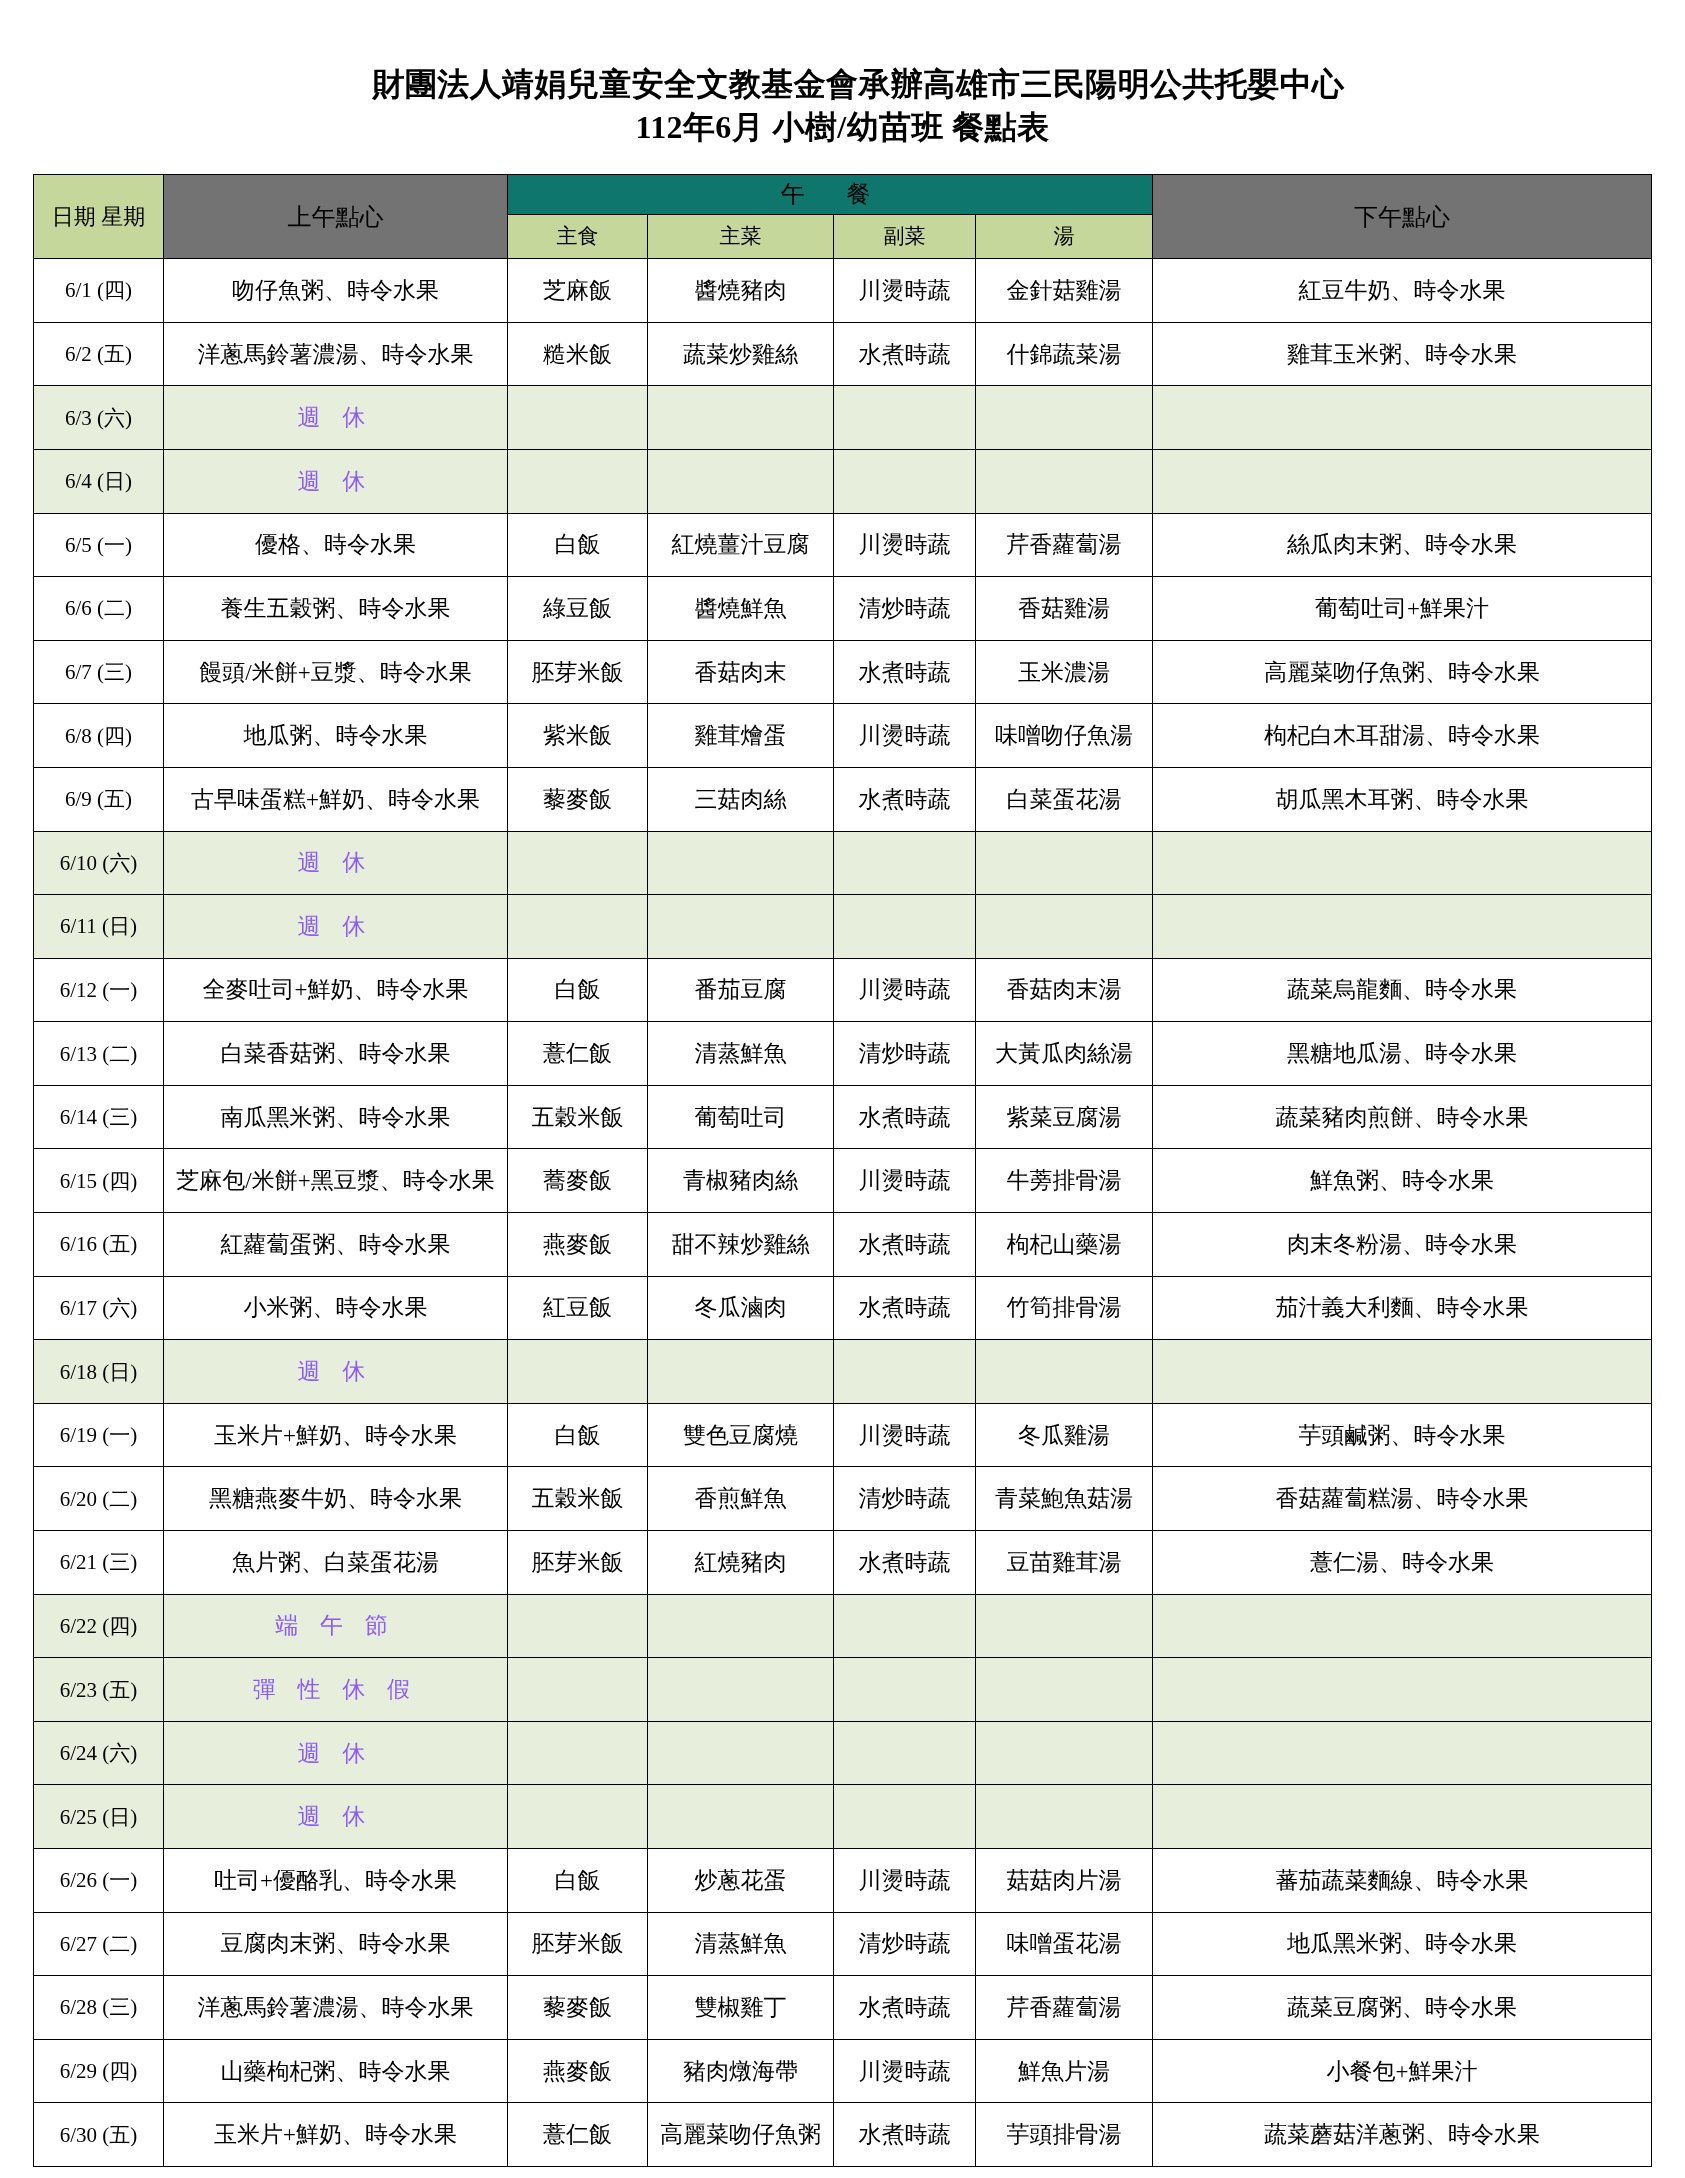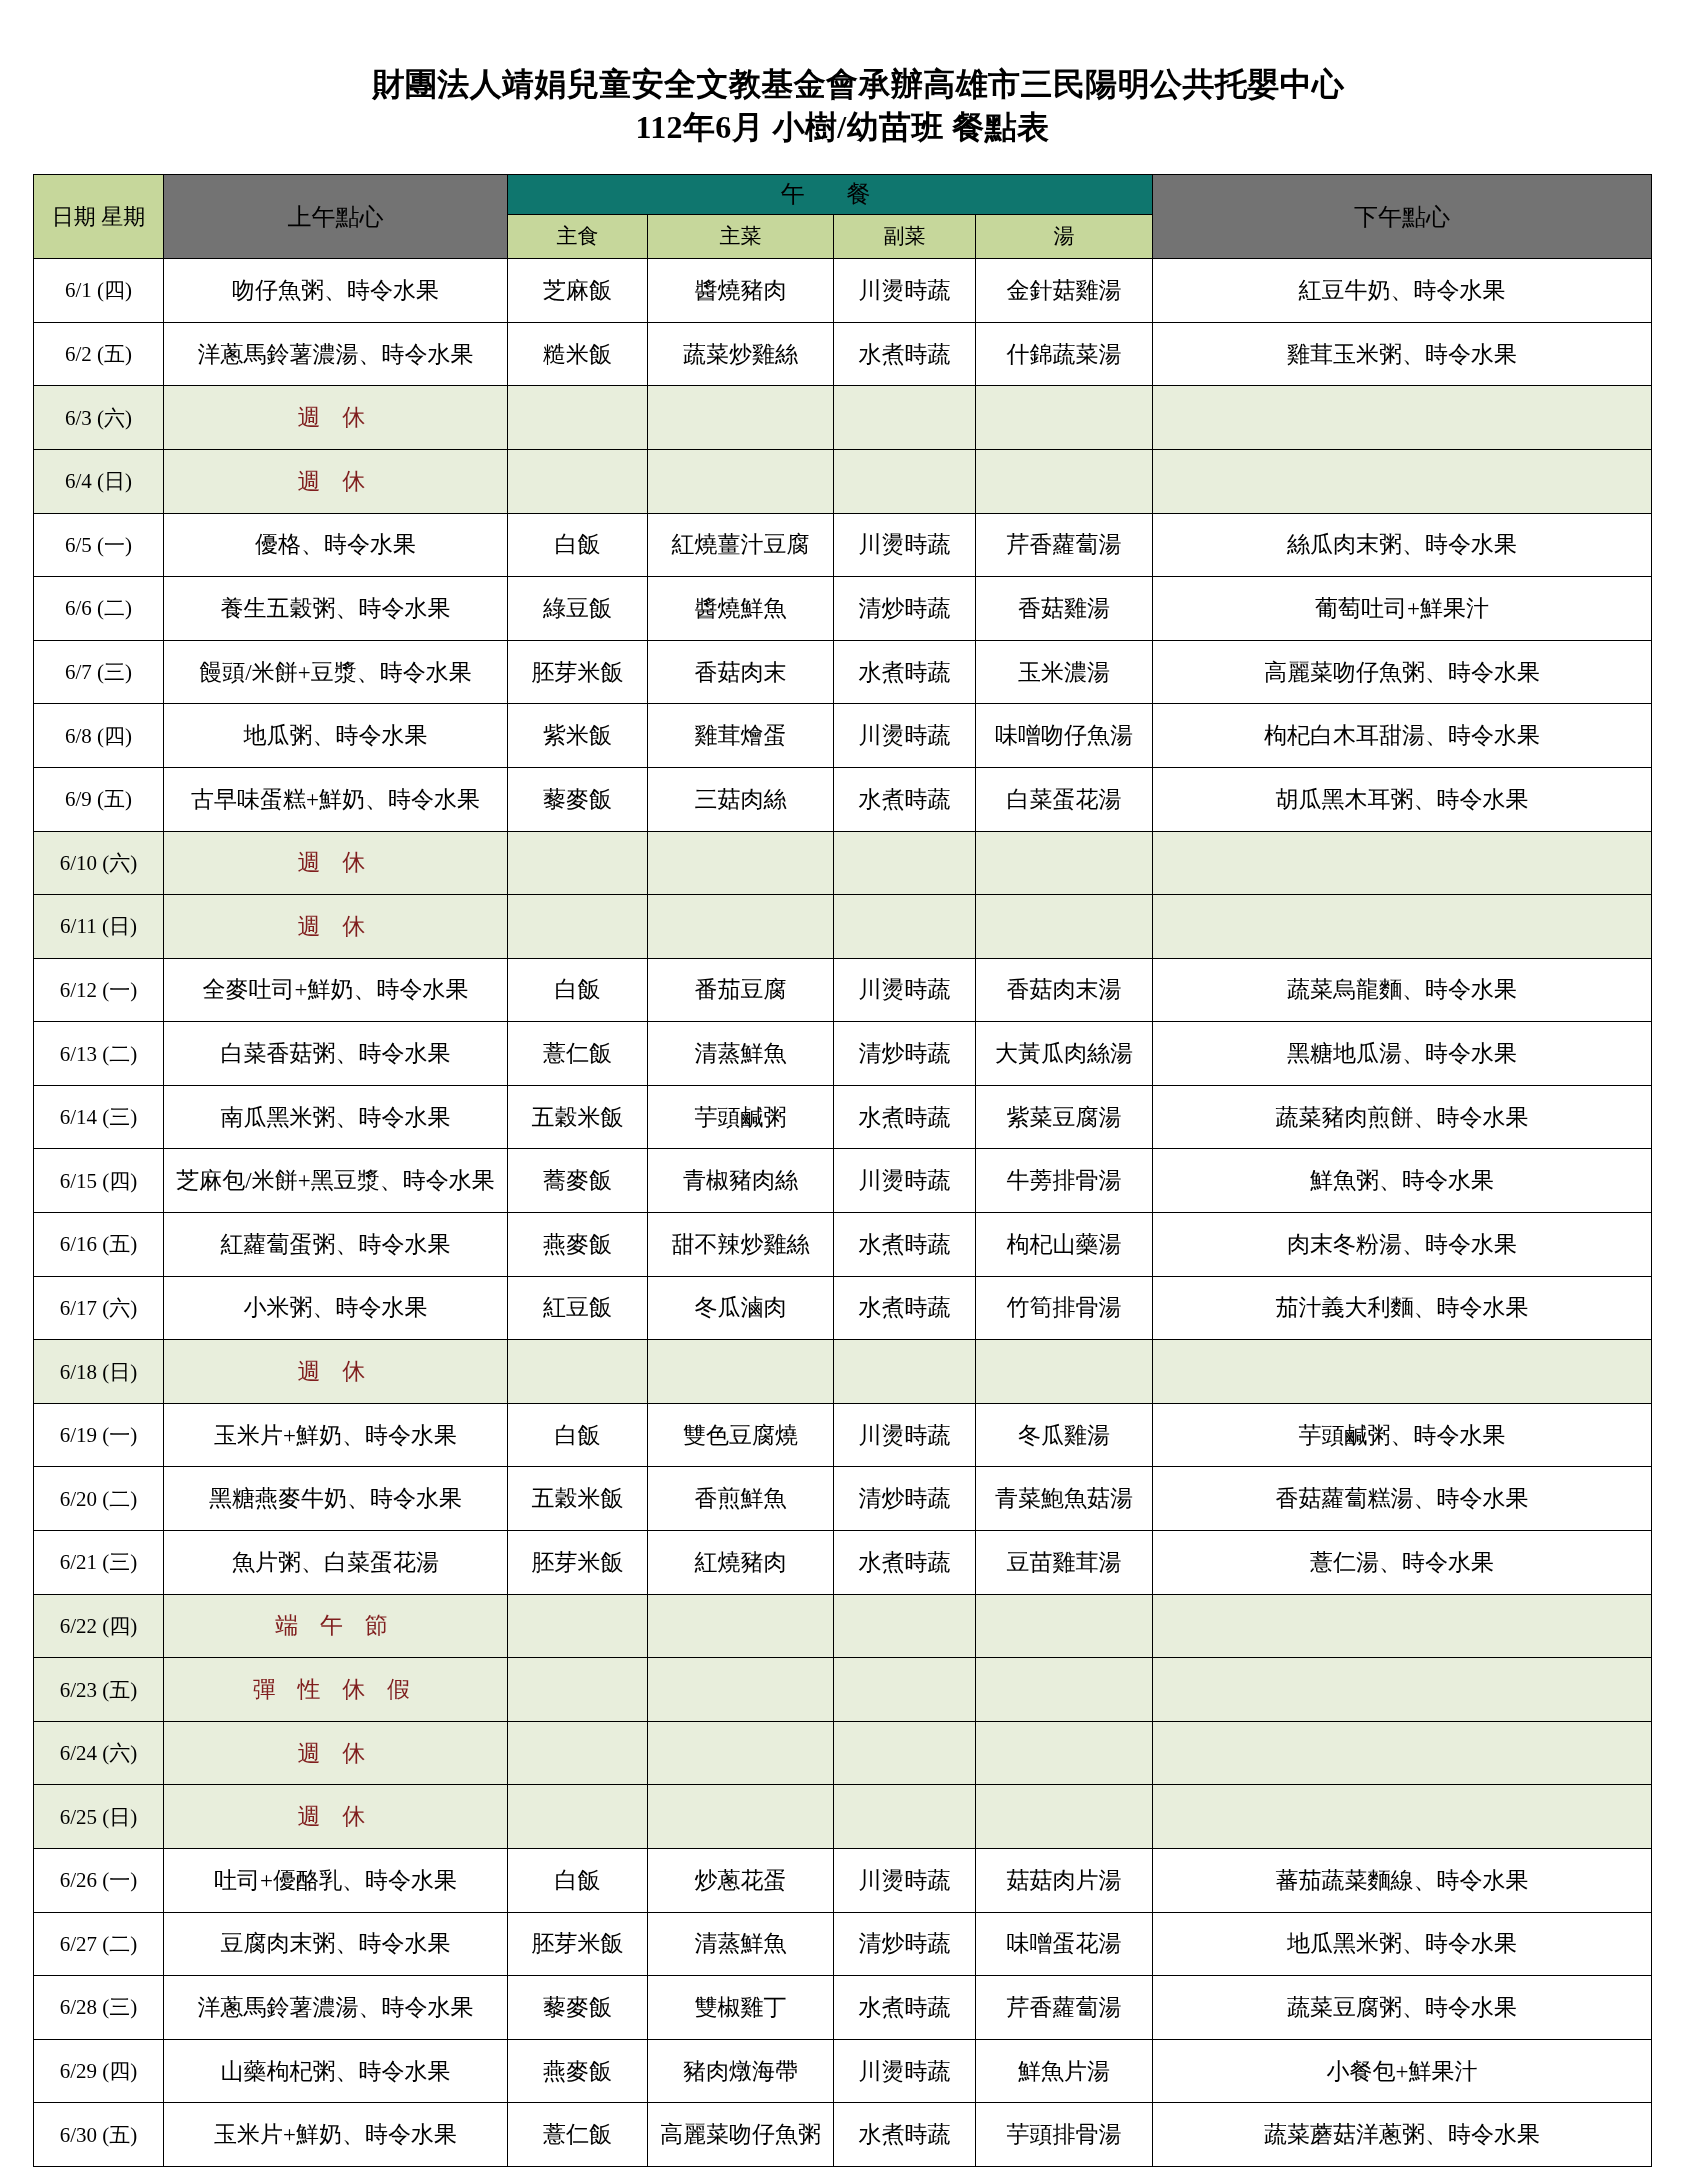--- a/index.html
+++ b/index.html
@@ -79,21 +79,21 @@
   td.c-date { font-size: 21px; }
   td.c-am   { font-size: 23px; }
   td.c-stap { font-size: 23px; }
   td.c-main { font-size: 23px; }
   td.c-side { font-size: 23px; }
   td.c-soup { font-size: 23px; }
   td.c-pm   { font-size: 23px; }
 
   tr.holiday td { background: #e8eedc; }
   td.rest-label {
-    color: #7f1d1d;
+    color: #8b5cf6;
     font-size: 23px;
     letter-spacing: 8px;
     padding-left: 8px;
   }
 
   
   col.w-date { width: 130px; }
   col.w-am   { width: 344px; }
   col.w-stap { width: 140px; }
   col.w-main { width: 186px; }
@@ -254,21 +254,21 @@
           <td class="c-stap">薏仁飯</td>
           <td class="c-main">清蒸鮮魚</td>
           <td class="c-side">清炒時蔬</td>
           <td class="c-soup">大黃瓜肉絲湯</td>
           <td class="c-pm">黑糖地瓜湯、時令水果</td>
         </tr>
         <tr class="datarow">
           <td class="c-date">6/14 (三)</td>
           <td class="c-am">南瓜黑米粥、時令水果</td>
           <td class="c-stap">五穀米飯</td>
-          <td class="c-main">芋頭鹹粥</td>
+          <td class="c-main">葡萄吐司</td>
           <td class="c-side">水煮時蔬</td>
           <td class="c-soup">紫菜豆腐湯</td>
           <td class="c-pm">蔬菜豬肉煎餅、時令水果</td>
         </tr>
         <tr class="datarow">
           <td class="c-date">6/15 (四)</td>
           <td class="c-am">芝麻包/米餅+黑豆漿、時令水果</td>
           <td class="c-stap">蕎麥飯</td>
           <td class="c-main">青椒豬肉絲</td>
           <td class="c-side">川燙時蔬</td>

